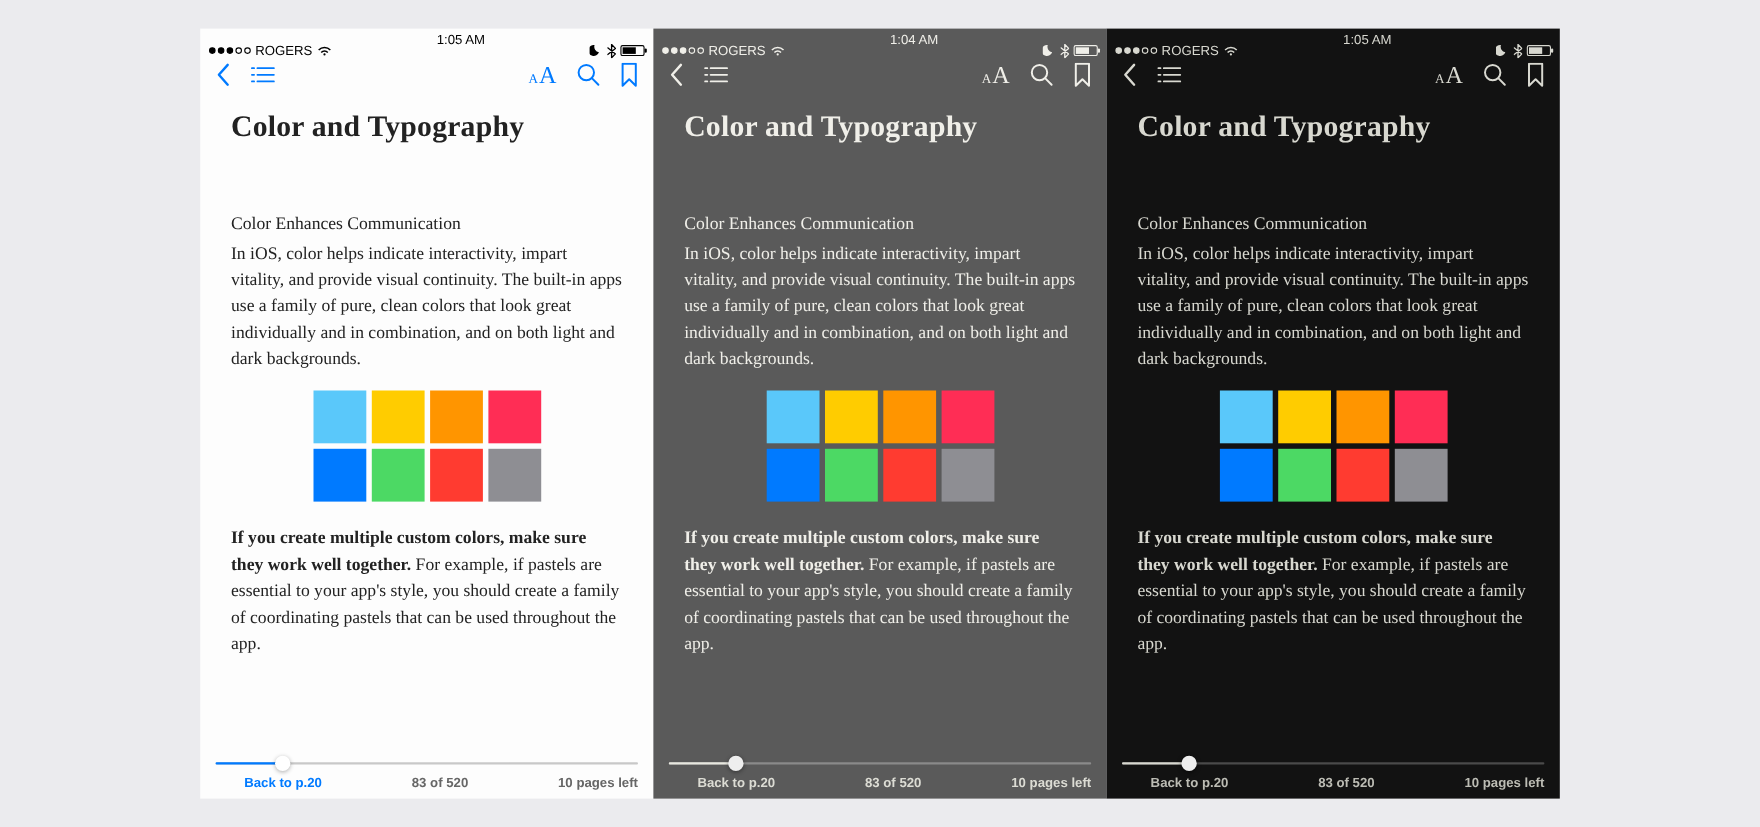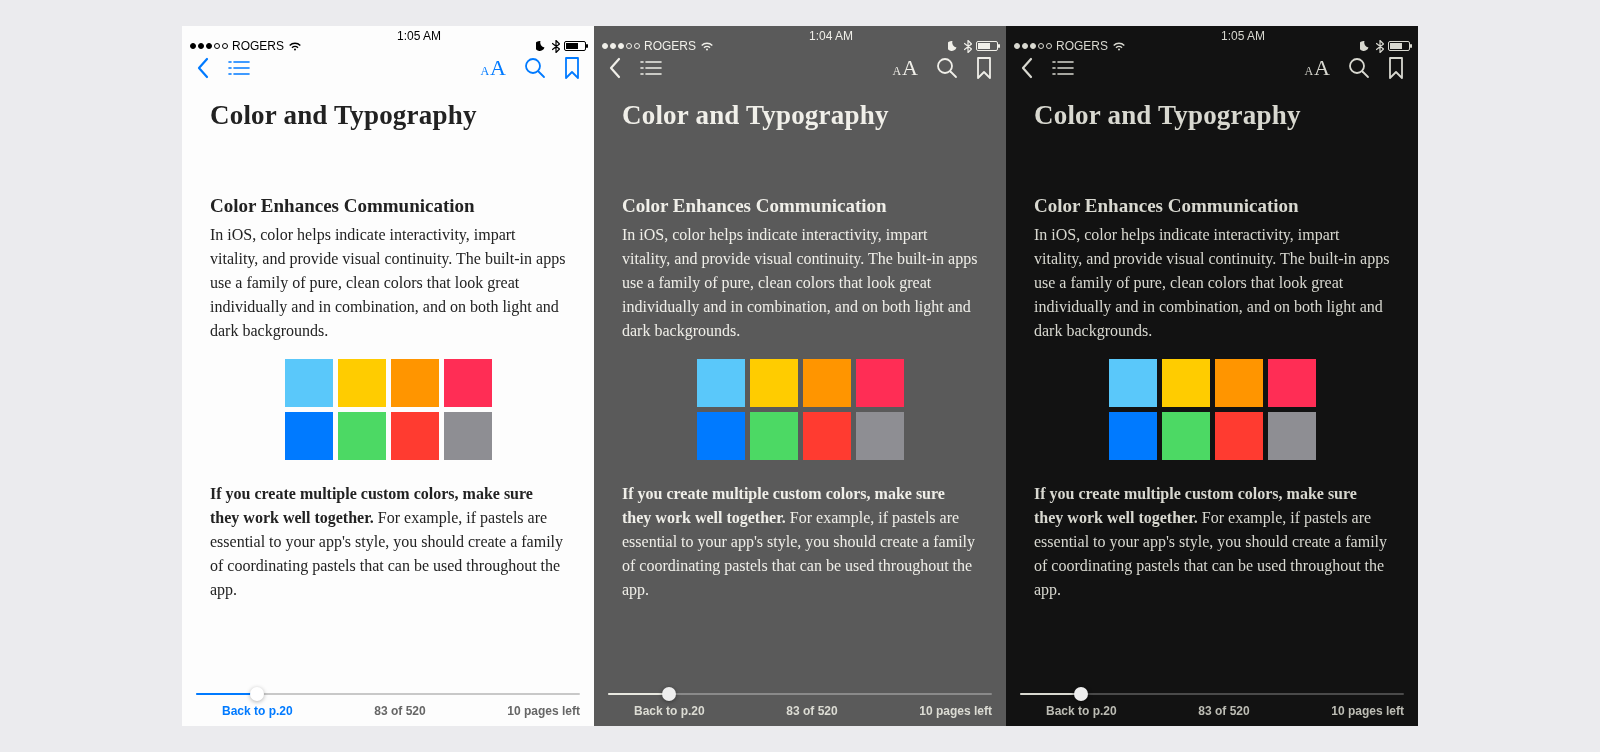--- a/index.html
+++ b/index.html
@@ -90,22 +90,22 @@
     padding: 10px 28px 0 28px;
     overflow: hidden;
   }
   .chapter-title {
     font-size: 27px;
     font-weight: 700;
     margin-bottom: 64px;
     letter-spacing: .2px;
   }
   .section-title {
-    font-size: 19px;
-    font-weight: 700;
+    font-size: 16px;
+    font-weight: 400;
     margin-bottom: 6px;
   }
   .body-text {
     font-size: 16px;
     line-height: 1.5;
     margin-bottom: 16px;
   }
   .bold { font-weight: 700; }
   .swatch-grid {
     display: grid;

